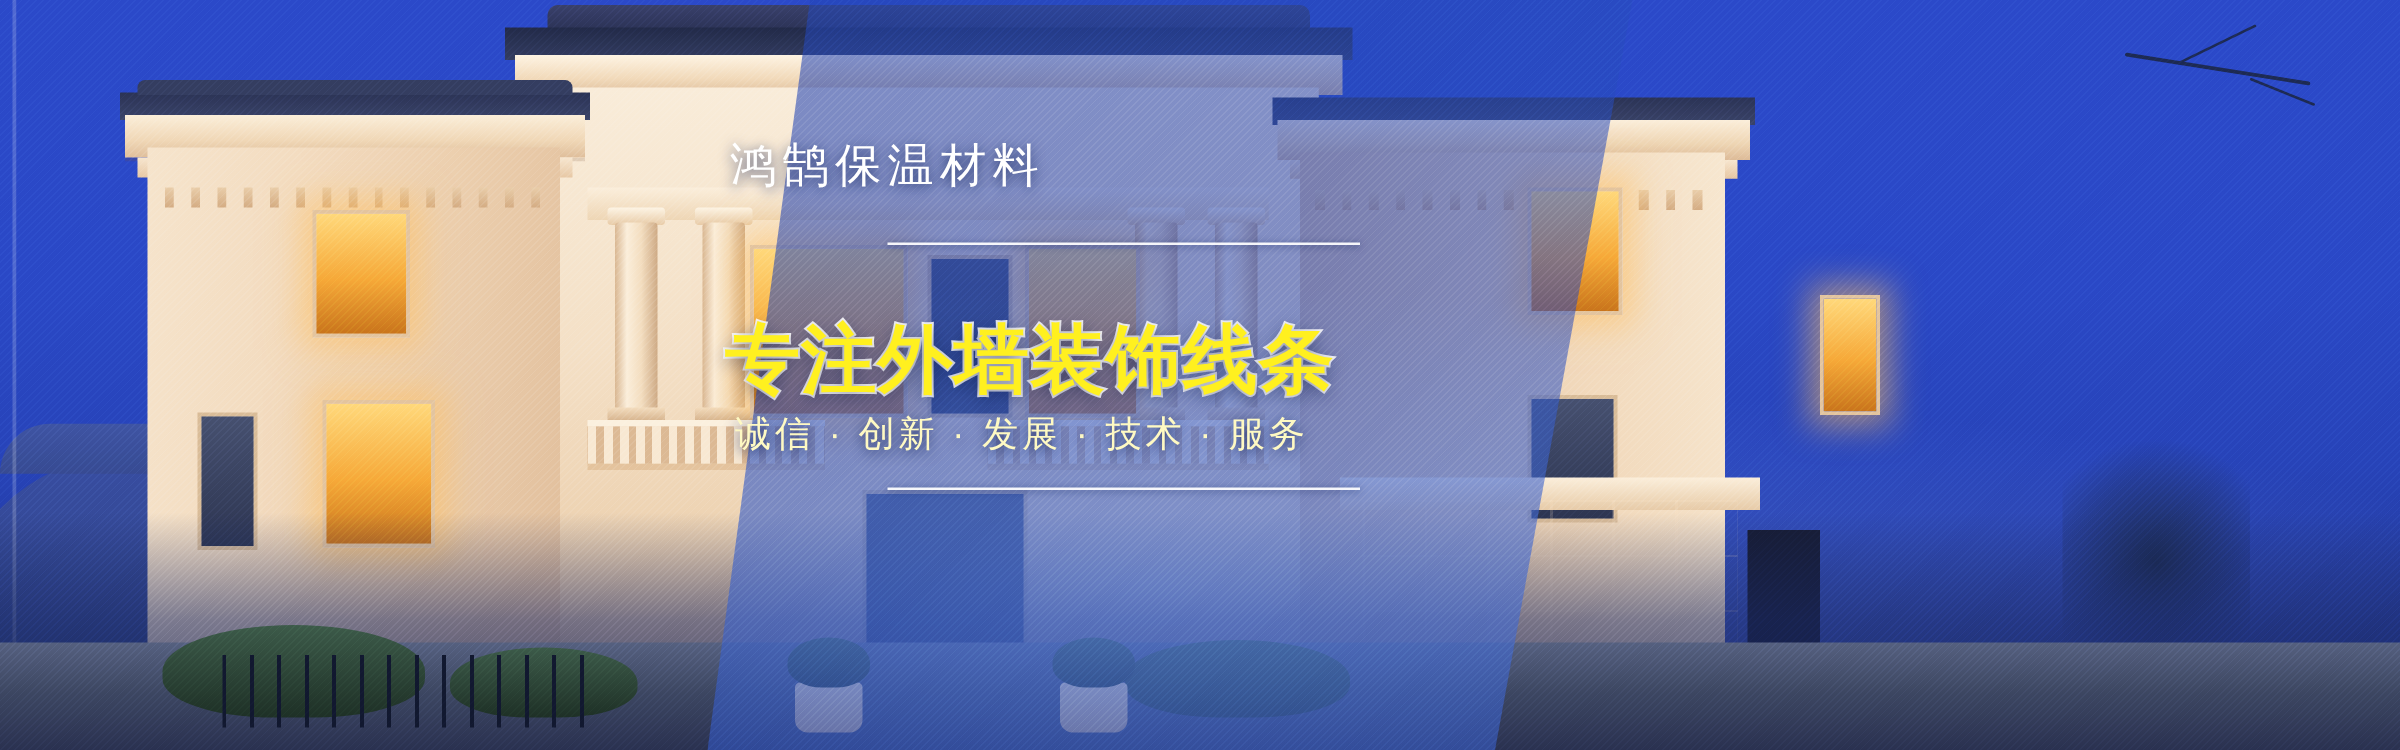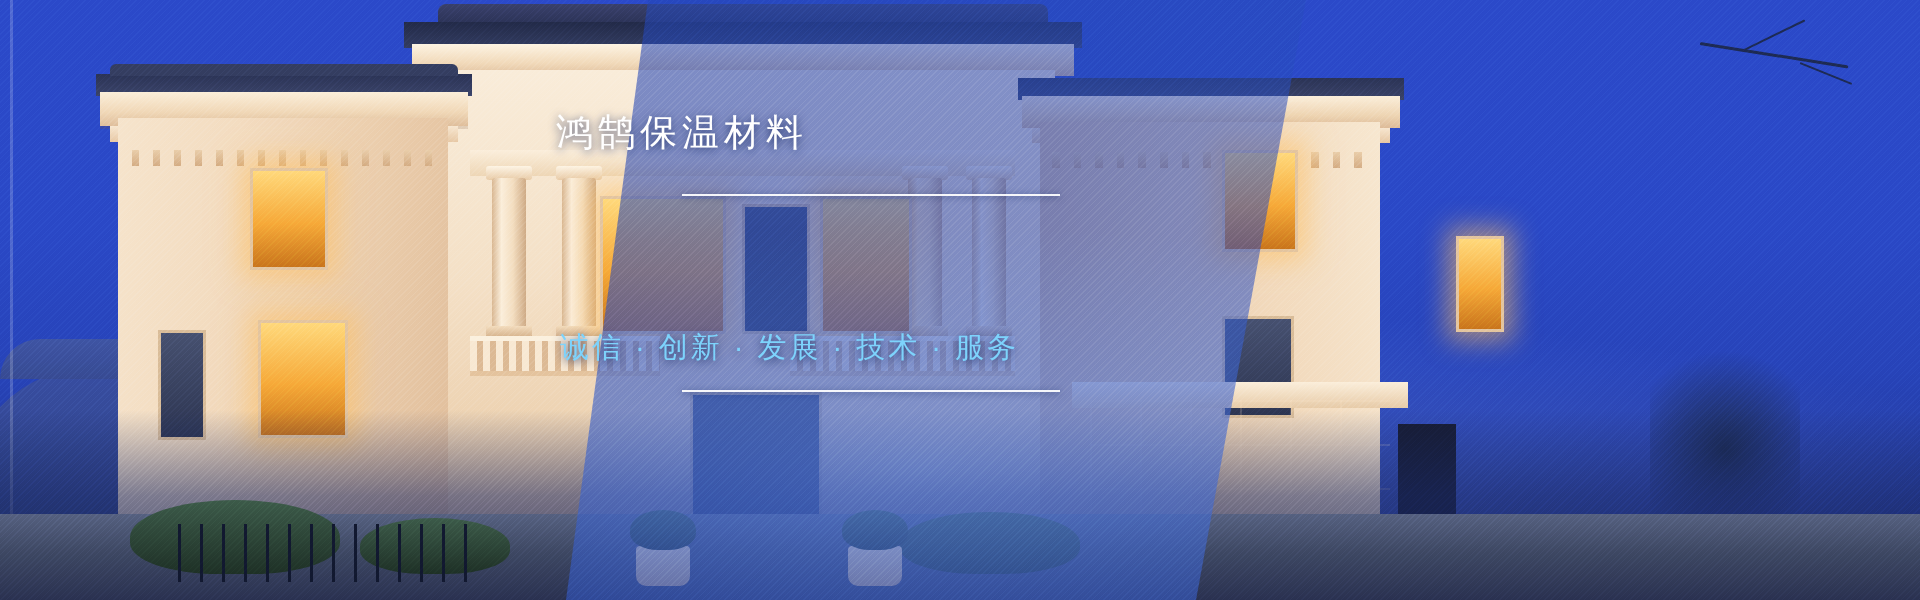--- a/index.html
+++ b/index.html
@@ -131,21 +131,21 @@
        rgba(40,76,190,.54) 70%,
        rgba(34,64,170,.60) 100%);
   }
   .panel-glow{
     position:absolute;top:0;left:0;width:1920px;height:600px;pointer-events:none;
     clip-path:polygon(648px 0, 1306px 0, 1196px 600px, 566px 600px);
     background:radial-gradient(62% 58% at 48% 78%, rgba(130,175,255,.30) 0%, rgba(90,140,245,0) 70%);
   }
 
   
-  .content{position:absolute;left:532px;top:0;width:700px;height:600px;}
+  .content{position:absolute;left:560px;top:0;width:700px;height:600px;}
 
   .brand{
     position:absolute;left:24px;top:108px;
     color:#ffffff;font-size:37px;font-weight:400;letter-spacing:5px;
     text-shadow:0 2px 10px rgba(10,25,80,.75);
     white-space:nowrap;
   }
   .rule{position:absolute;height:2px;background:rgba(255,255,255,.92);
         box-shadow:0 1px 6px rgba(10,25,80,.55);}
   .rule-top{left:150px;top:194px;width:378px;}
@@ -156,21 +156,21 @@
     font-size:60px;font-weight:700;letter-spacing:1px;white-space:nowrap;
     -webkit-text-stroke:3px rgba(255,255,255,.92);
     paint-order:stroke fill;
     text-shadow:0 4px 14px rgba(8,20,70,.55);
   }
   .head-1{top:186px;}
   .head-2{top:248px;}
 
   .tagline{
     position:absolute;left:28px;top:328px;
-    color:#7dd3fc;font-size:29px;font-weight:400;letter-spacing:3px;white-space:nowrap;
+    color:#fef9c3;font-size:29px;font-weight:400;letter-spacing:3px;white-space:nowrap;
     text-shadow:0 2px 10px rgba(10,25,80,.8);
   }
 </style>
 </head>
 <body>
 
 <div id="banner">
 
   <div class="layer sky"></div>
 
@@ -281,17 +281,18 @@
        background:repeating-linear-gradient(90deg,#11182f 0 3px,transparent 3px 22px);"></div>
 
   <div class="panel"></div>
   <div class="panel-glow"></div>
 
   <div class="layer hatch"></div>
 
   <div class="content">
     <div class="brand">鸿鹄保温材料</div>
     <div class="rule rule-top"></div>
+    <div class="head head-2">专注外墙装饰线条</div>
     <div class="rule rule-bot"></div>
     <div class="tagline">诚信 · 创新 · 发展 · 技术 · 服务</div>
   </div>
 
 </div>
 
 </body></html>

